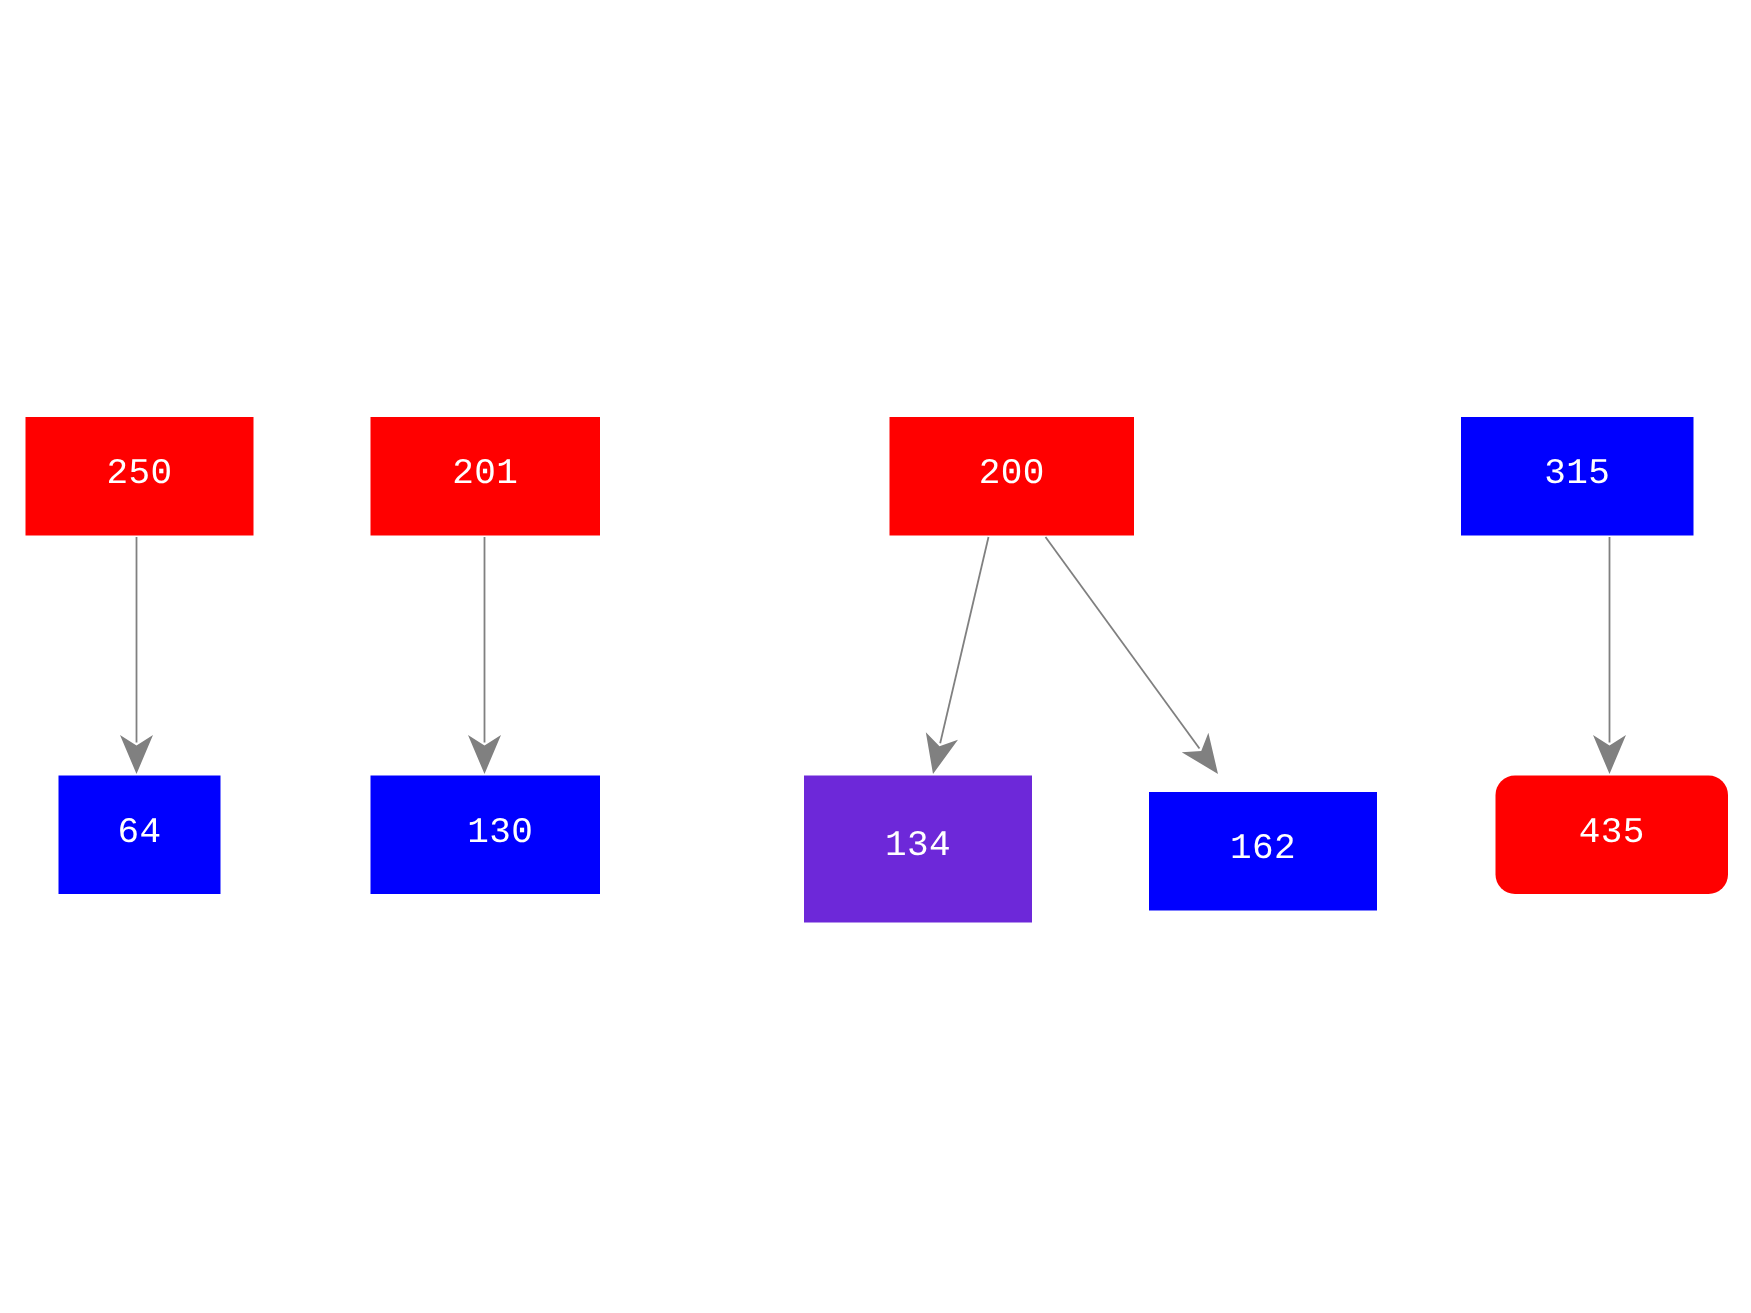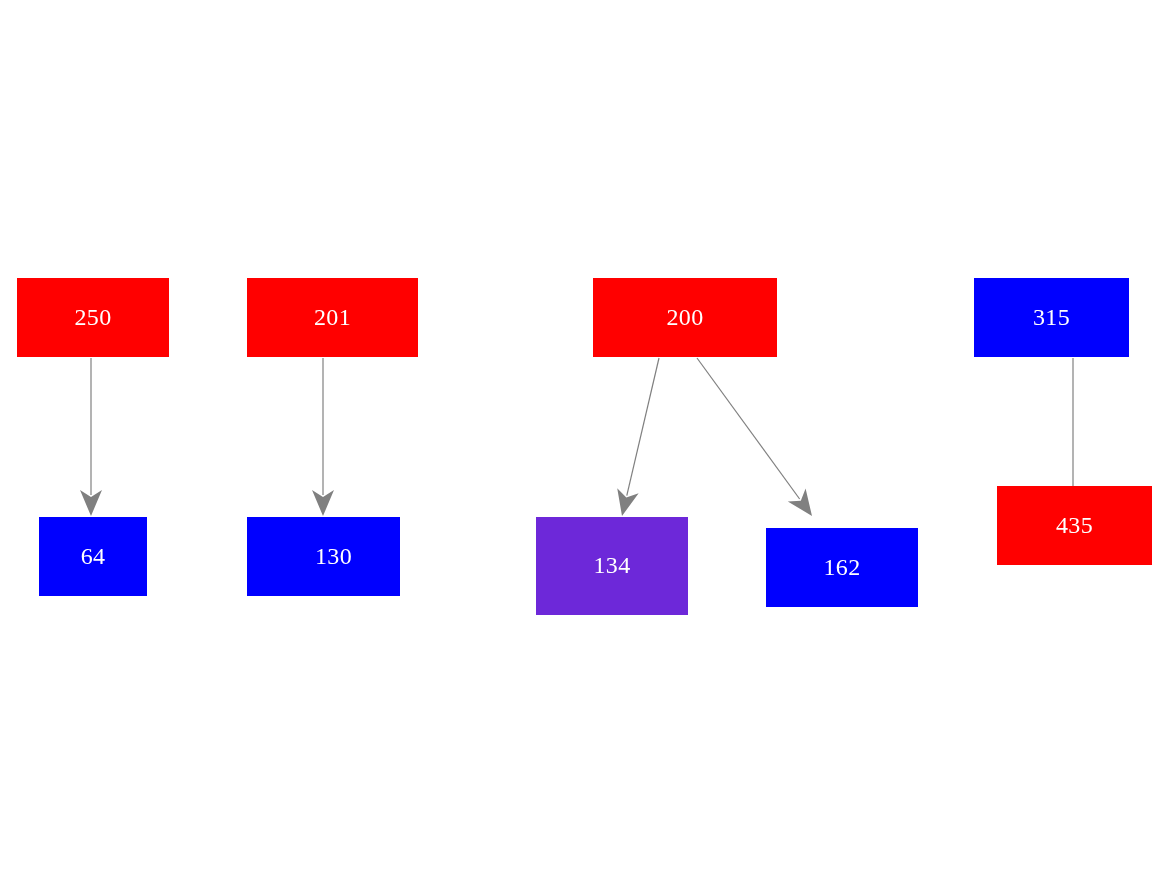--- a/index.html
+++ b/index.html
@@ -6,21 +6,21 @@
     margin: 0;
     padding: 0;
     background: #ffffff;
   }
   #canvas {
     position: relative;
     width: 1167px;
     height: 875px;
     background: #ffffff;
     overflow: hidden;
-    font-family: Liberation Serif, serif;
+    font-family: Liberation Mono, monospace;
   }
   #edge-layer {
     position: absolute;
     left: 0;
     top: 0;
     width: 1167px;
     height: 875px;
     pointer-events: none;
   }
   .node {
@@ -65,39 +65,39 @@
       <g>
         <line x1="1073" y1="358" x2="1073.00" y2="495.00" stroke="#808080" stroke-width="1.2"></line>
         <path d="M 1073.00 516.00 L 1062.00 490.00 L 1073.00 497.00 L 1084.00 490.00 Z" fill="#808080"></path>
       </g>
     </svg>
 
   <div id="node-layer">
       <div class="node" style="left: 17px; top: 278px; width: 152px; height: 79px; background: rgb(255, 0, 0); color: rgb(255, 255, 255);">
         <span class="node-label">250</span>
       </div>
-      <div class="node" style="left: 247px; top: 278px; width: 171px; height: 79px; background: rgb(255, 0, 0); color: rgb(255, 255, 255);">
+      <div class="node" style="left: 247px; top: 278px; width: 153px; height: 79px; background: rgb(255, 0, 0); color: rgb(255, 255, 255);">
         <span class="node-label">201</span>
       </div>
-      <div class="node" style="left: 593px; top: 278px; width: 184px; height: 79px; background: rgb(255, 0, 0); color: rgb(255, 255, 255);">
+      <div class="node" style="left: 593px; top: 278px; width: 163px; height: 79px; background: rgb(255, 0, 0); color: rgb(255, 255, 255);">
         <span class="node-label">200</span>
       </div>
       <div class="node" style="left: 974px; top: 278px; width: 155px; height: 79px; background: rgb(0, 0, 255); color: rgb(255, 255, 255);">
         <span class="node-label">315</span>
       </div>
       <div class="node" style="left: 39px; top: 517px; width: 108px; height: 79px; background: rgb(0, 0, 255); color: rgb(255, 255, 255);">
         <span class="node-label">64</span>
       </div>
       <div class="node" style="left: 247px; top: 517px; width: 153px; height: 79px; background: rgb(0, 0, 255); color: rgb(255, 255, 255); padding-left: 20px;">
         <span class="node-label">130</span>
       </div>
       <div class="node" style="left: 536px; top: 517px; width: 152px; height: 98px; background: #6d28d9; color: rgb(255, 255, 255);">
         <span class="node-label">134</span>
       </div>
       <div class="node" style="left: 766px; top: 528px; width: 152px; height: 79px; background: rgb(0, 0, 255); color: rgb(255, 255, 255); justify-content: center;">
         <span class="node-label">162</span>
       </div>
-      <div class="node" style="left: 997px; top: 486px; width: 155px; height: 79px; background: rgb(255, 0, 0); color: rgb(255, 255, 255);">
+      <div class="node" style="left: 997px; top: 517px; width: 155px; height: 79px; background: rgb(255, 0, 0); color: rgb(255, 255, 255); border-radius: 13px;">
         <span class="node-label">435</span>
       </div>
     </div>
 
 </div>
 
 </body></html>

